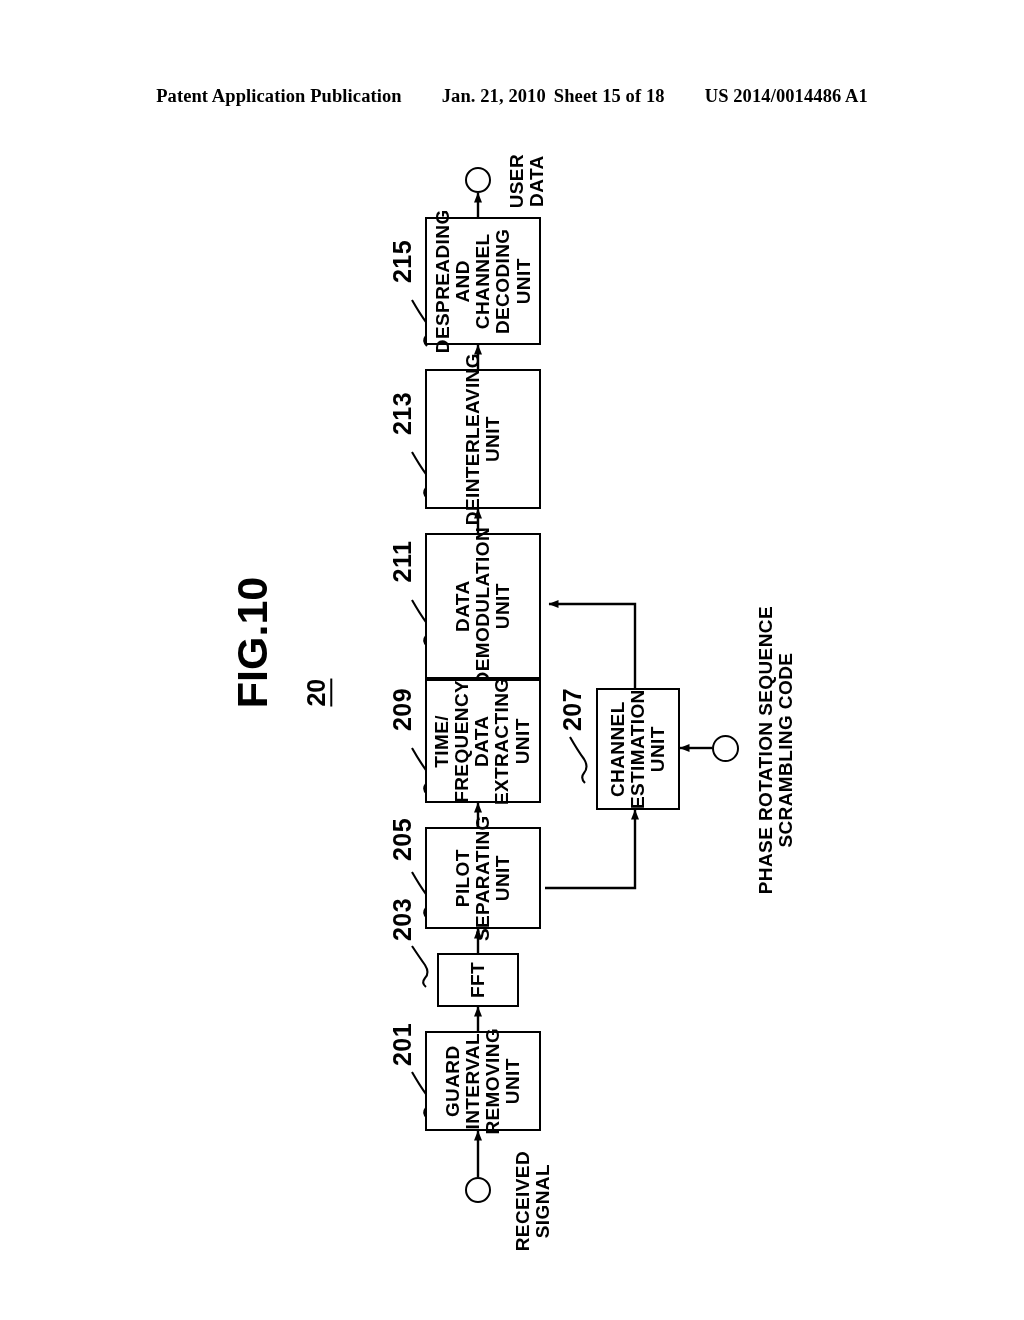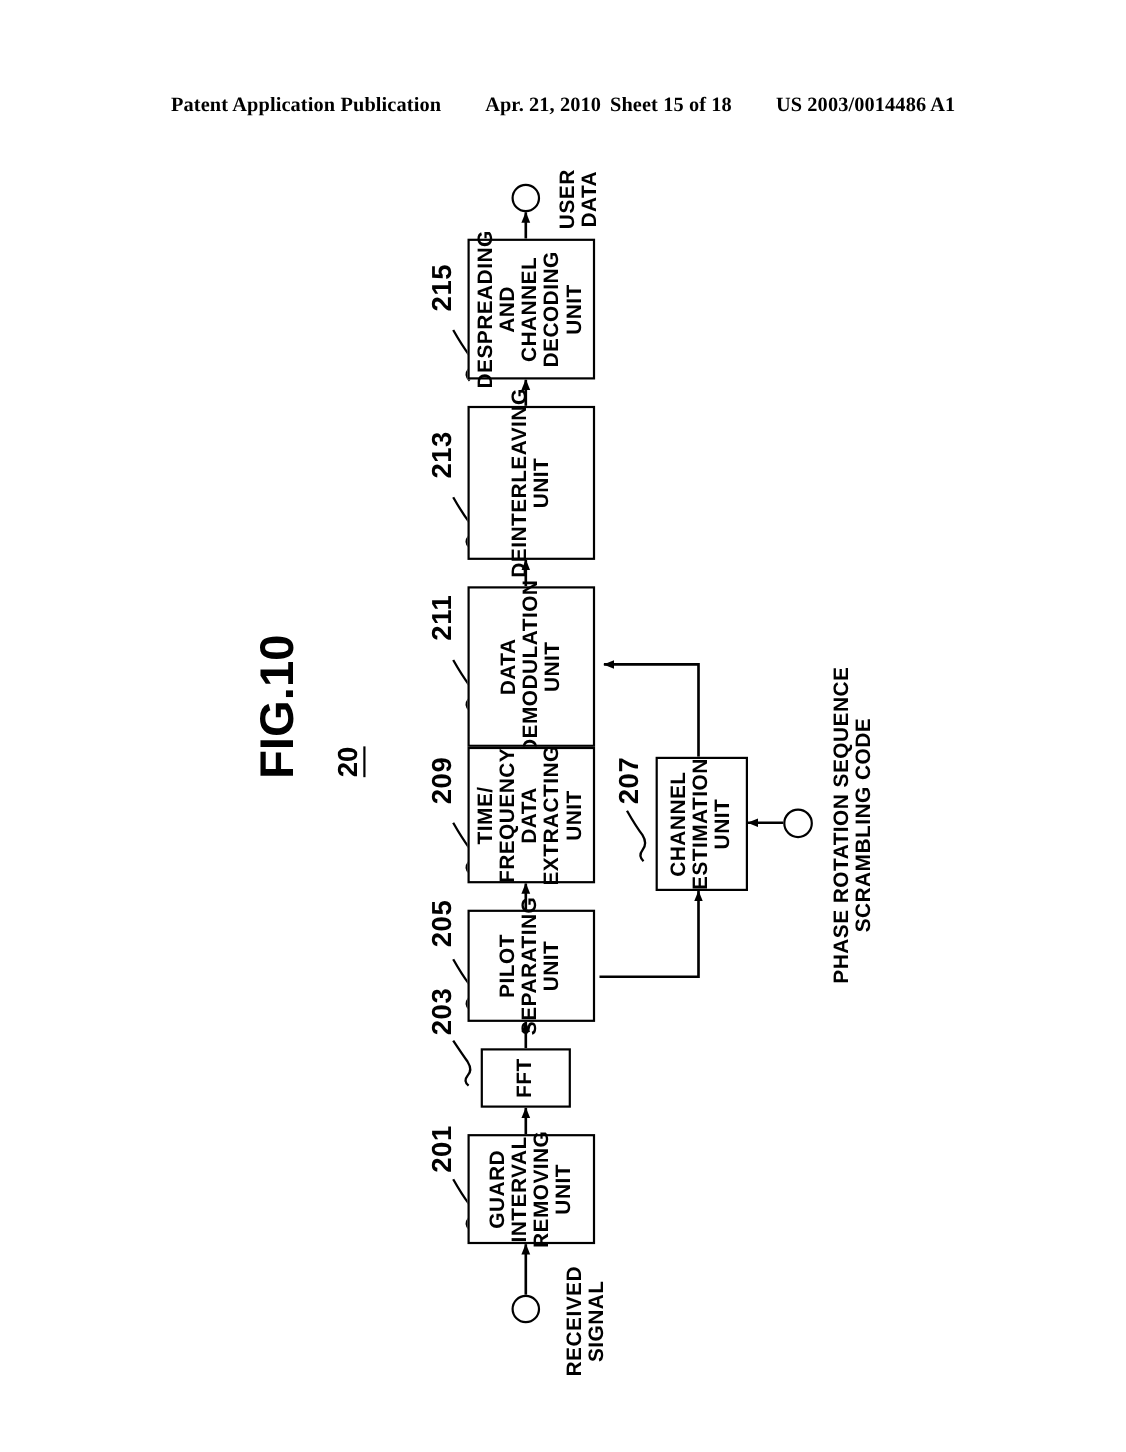--- a/index.html
+++ b/index.html
@@ -56,23 +56,23 @@
       letter-spacing:.4px;white-space:nowrap;}
 
   svg.wires{position:absolute;left:0;top:0;width:1024px;height:1320px;
       pointer-events:none;}
 </style>
 </head>
 <body>
 
 <div id="pub-header">
   <span class="seg s1">Patent Application Publication</span>
-  <span class="seg s2">Apr. 21, 2010</span>
+  <span class="seg s2">Jan. 21, 2010</span>
   <span class="seg s3">Sheet 15 of 18</span>
-  <span class="seg">US 2003/0014486 A1</span>
+  <span class="seg">US 2014/0014486 A1</span>
 </div>
 
 <div id="figure">
 
   <svg class="wires" viewBox="0 0 1024 1320">
     <defs>
       <marker id="ah" markerWidth="11" markerHeight="11" refX="9.5" refY="4" orient="auto" markerUnits="userSpaceOnUse">
         <path d="M0,0 L10,4 L0,8 z" fill="#000"></path>
       </marker>
     </defs>

